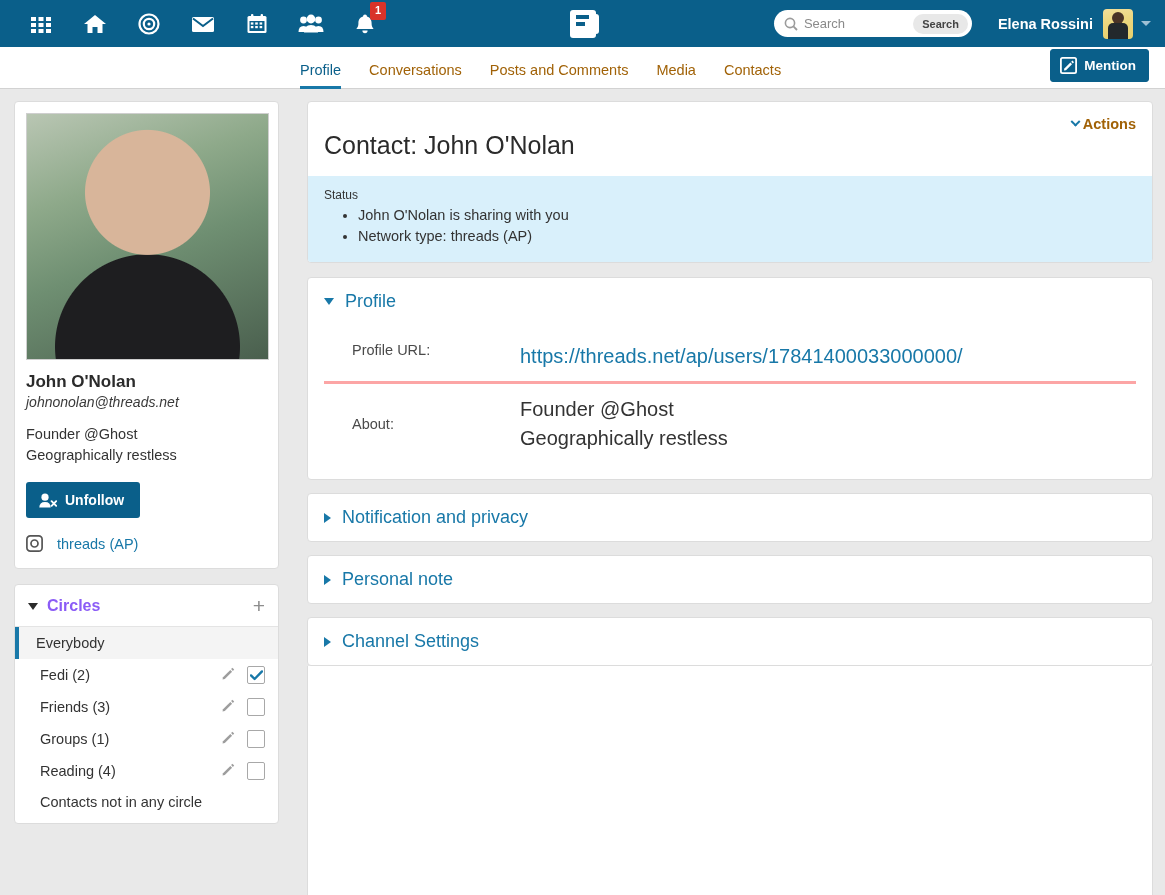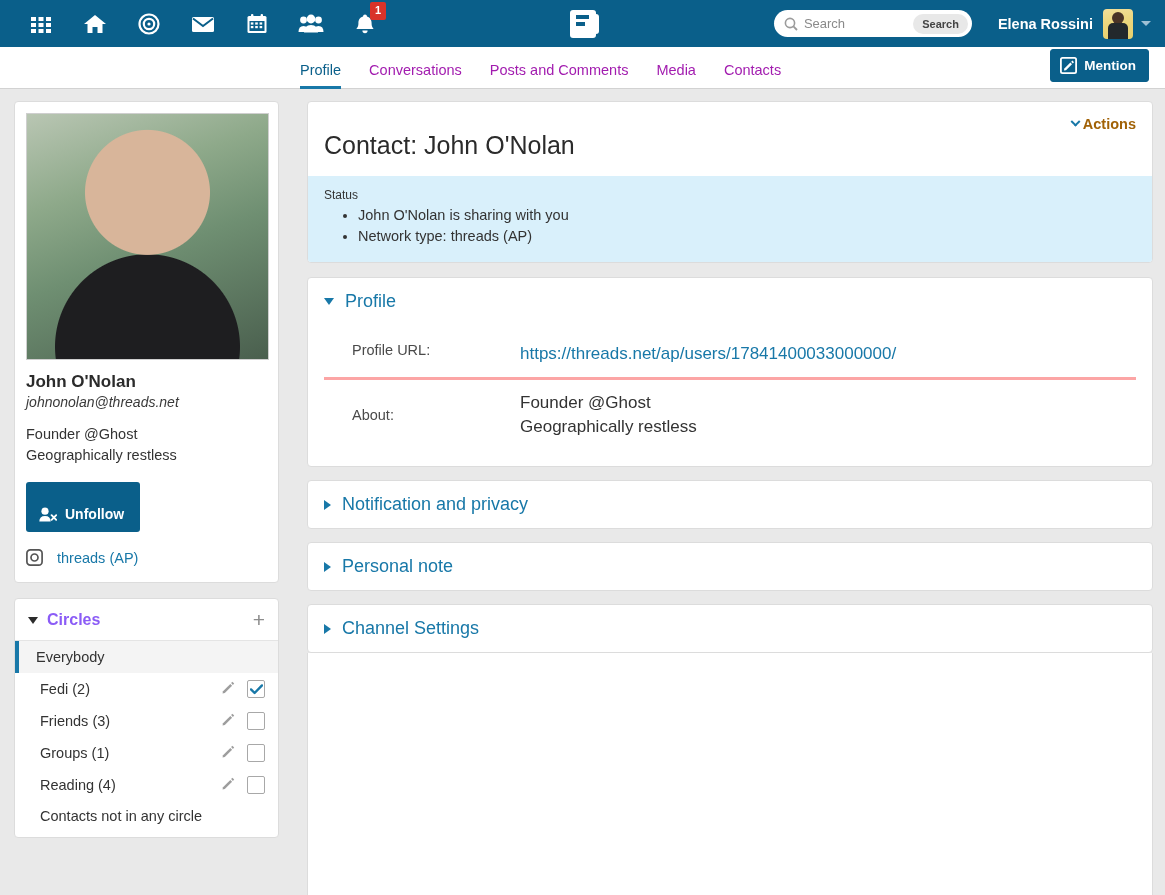--- a/index.html
+++ b/index.html
@@ -165,21 +165,21 @@
     height: 42px;
     background: #ffffff;
     border-bottom: 1px solid #d2d2d2;
     display: flex;
     align-items: flex-end;
     padding-left: 300px;
     position: relative;
   }
   .tab {
     font-size: 14.5px;
-    color: #a21caf;
+    color: #a16207;
     padding: 0 0 10px 0;
     margin-right: 28px;
     cursor: pointer;
     position: relative;
     white-space: nowrap;
   }
   .tab.active { color: #0a5f8a; }
   .tab.active::after {
     content: "";
     position: absolute;
@@ -250,21 +250,21 @@
     margin-bottom: 17px;
   }
   .unfollow-btn {
     background: #0a5f8a;
     border: none;
     border-radius: 3px;
     color: #ffffff;
     font-family: "Liberation Sans", sans-serif;
     font-size: 14px;
     font-weight: bold;
-    padding: 24px 16px 10px 13px;
+    padding: 10px 16px 10px 13px;
     display: inline-flex;
     align-items: center;
     gap: 8px;
     cursor: pointer;
   }
   .network-row {
     display: flex;
     align-items: center;
     gap: 14px;
     margin-top: 17px;
@@ -410,21 +410,21 @@
   }
   .field-row.last { border-bottom: none; align-items: center; }
   .field-label {
     width: 196px;
     flex: 0 0 196px;
     font-size: 14.5px;
     color: #4a4a4a;
     padding-left: 28px;
   }
   .field-value {
-    font-size: 17px;
+    font-size: 20px;
     color: #333;
     line-height: 1.45;
   }
   .field-value a {
     color: #1878a8;
     text-decoration: none;
   }
   .content-tail {
     background: #ffffff;
     border: 1px solid #dcdcdc;

